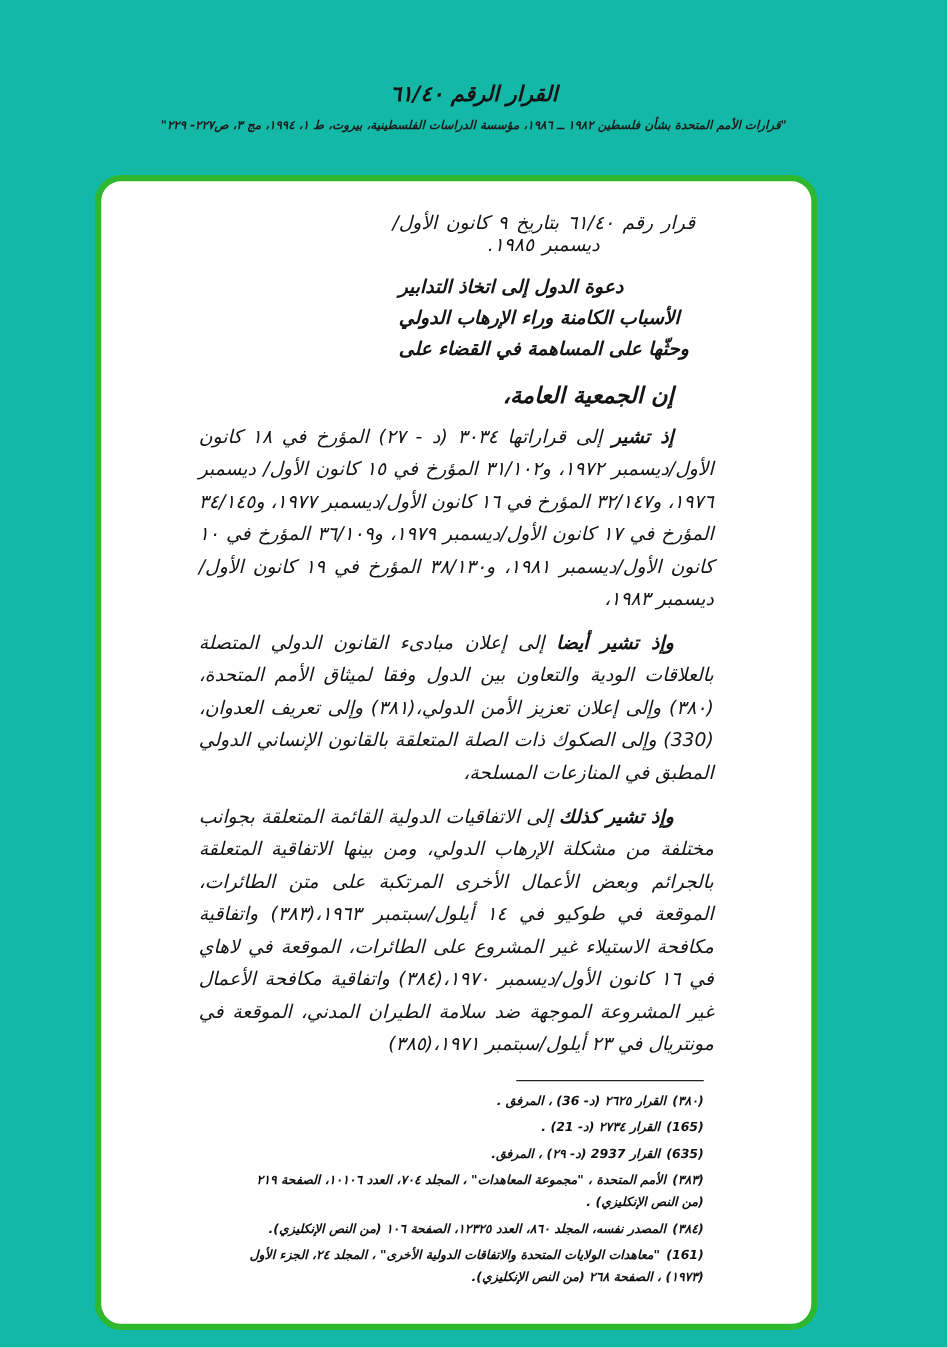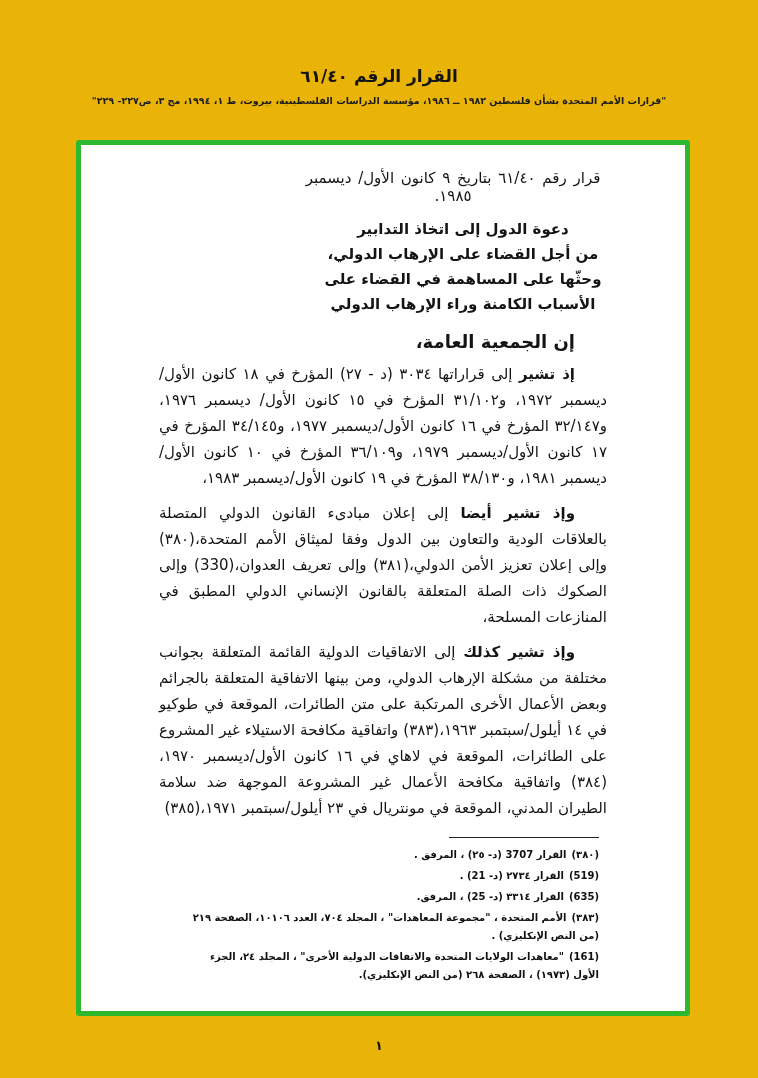--- a/index.html
+++ b/index.html
@@ -25,41 +25,41 @@
     margin-top: 9px;
     font-size: 9.5px;
     font-weight: 600;
     direction: rtl;
     color: #1c1c1c;
     letter-spacing: 0;
   }
   
   .green-box {
     box-sizing: border-box;
-    margin: 34px 68px 0 76px;
+    margin: 34px 104px 0 76px;
     min-height: 822px;
     border: 5px solid #2eb82e;
-    border-radius: 3px;
+    border-radius: 21px;
     background: #ffffff;
   }
   .box-inner {
     direction: rtl;
     padding: 24px 78px 10px 78px;
   }
   .res-title {
     margin: 0;
     text-align: center;
     padding-left: 140px; 
     font-size: 15px;
     font-weight: 500;
     word-spacing: 2px;
   }
   .headings {
     margin-top: 12px;
-    text-align: center;
+    text-align: left;
     padding-left: 160px; 
     font-weight: 700;
     font-size: 15px;
     line-height: 25px;
   }
   .salutation {
     margin: 14px 0 0 0;
     font-weight: 700;
     font-size: 18px;
     text-indent: 32px;
@@ -98,53 +98,53 @@
     margin-top: 22px;
     text-align: center;
     font-size: 13px;
     font-weight: 600;
     direction: rtl;
   }
 </style>
 </head>
 <body>
 
-<div class="page" style="color: rgb(20, 20, 20); background: #eab308;">
+<div class="page" style="color: rgb(20, 20, 20); background: #14b8a6; font-style: italic;">
 
   <div class="header">
     <div class="header-title">القرار الرقم ٦١/٤٠</div>
     <div class="citation">"قرارات الأمم المتحدة بشأن فلسطين ١٩٨٢ ــ ١٩٨٦، مؤسسة الدراسات الفلسطينية، بيروت، ط ١، ١٩٩٤، مج ٣، ص٢٢٧- ٢٢٩"</div>
   </div>
 
   <div class="green-box" style="border-color: rgb(46, 184, 46);">
     <div class="box-inner">
 
       <p class="res-title">قرار رقم ٦١/٤٠ بتاريخ ٩ كانون الأول/ ديسمبر ١٩٨٥.</p>
 
       <div class="headings">
         <div>دعوة الدول إلى اتخاذ التدابير</div>
-        <div>من أجل القضاء على الإرهاب الدولي،</div>
+        <div>الأسباب الكامنة وراء الإرهاب الدولي</div>
         <div>وحثّها على المساهمة في القضاء على</div>
-        <div>الأسباب الكامنة وراء الإرهاب الدولي</div>
       </div>
 
       <p class="salutation">إن الجمعية العامة،</p>
 
       <p class="para"><span class="lead">إذ تشير</span><span> إلى قراراتها ٣٠٣٤ (د - ٢٧) المؤرخ في ١٨ كانون الأول/ديسمبر ١٩٧٢، و٣١/١٠٢ المؤرخ في ١٥ كانون الأول/ ديسمبر ١٩٧٦، و٣٢/١٤٧ المؤرخ في ١٦ كانون الأول/ديسمبر ١٩٧٧، و٣٤/١٤٥ المؤرخ في ١٧ كانون الأول/ديسمبر ١٩٧٩، و٣٦/١٠٩ المؤرخ في ١٠ كانون الأول/ديسمبر ١٩٨١، و٣٨/١٣٠ المؤرخ في ١٩ كانون الأول/ديسمبر ١٩٨٣،</span></p>
 
       <p class="para"><span class="lead">وإذ تشير أيضا</span><span> إلى إعلان مبادىء القانون الدولي المتصلة بالعلاقات الودية والتعاون بين الدول وفقا لميثاق الأمم المتحدة،(٣٨٠) وإلى إعلان تعزيز الأمن الدولي،(٣٨١) وإلى تعريف العدوان،(330) وإلى الصكوك ذات الصلة المتعلقة بالقانون الإنساني الدولي المطبق في المنازعات المسلحة،</span></p>
 
       <p class="para"><span class="lead">وإذ تشير كذلك</span><span> إلى الاتفاقيات الدولية القائمة المتعلقة بجوانب مختلفة من مشكلة الإرهاب الدولي، ومن بينها الاتفاقية المتعلقة بالجرائم وبعض الأعمال الأخرى المرتكبة على متن الطائرات، الموقعة في طوكيو في ١٤ أيلول/سبتمبر ١٩٦٣،(٣٨٣) واتفاقية مكافحة الاستيلاء غير المشروع على الطائرات، الموقعة في لاهاي في ١٦ كانون الأول/ديسمبر ١٩٧٠،(٣٨٤) واتفاقية مكافحة الأعمال غير المشروعة الموجهة ضد سلامة الطيران المدني، الموقعة في مونتريال في ٢٣ أيلول/سبتمبر ١٩٧١،(٣٨٥)</span></p>
 
       <div class="footnotes">
         <hr class="fn-rule">
-        <p class="fn"><span class="fn-marker">(٣٨٠)</span><span>القرار 3707 (د- ٢٥) ، المرفق .</span></p>
-        <p class="fn"><span class="fn-marker">(519)</span><span>القرار ٢٧٣٤ (د- 21) .</span></p>
-        <p class="fn"><span class="fn-marker">(635)</span><span>القرار ٣٣١٤ (د- 25) ، المرفق.</span></p>
+        <p class="fn"><span class="fn-marker">(٣٨٠)</span><span>القرار ٢٦٢٥ (د- 36) ، المرفق .</span></p>
+        <p class="fn"><span class="fn-marker">(165)</span><span>القرار ٢٧٣٤ (د- 21) .</span></p>
+        <p class="fn"><span class="fn-marker">(635)</span><span>القرار 2937 (د- ٢٩) ، المرفق.</span></p>
         <p class="fn"><span class="fn-marker">(٣٨٣)</span><span>الأمم المتحدة ، "مجموعة المعاهدات" ، المجلد ٧٠٤، العدد ١٠١٠٦، الصفحة ٢١٩ (من النص الإنكليزي) .</span></p>
+        <p class="fn"><span class="fn-marker">(٣٨٤)</span><span>المصدر نفسه، المجلد ٨٦٠، العدد ١٢٣٢٥، الصفحة ١٠٦ (من النص الإنكليزي).</span></p>
         <p class="fn"><span class="fn-marker">(161)</span><span>"معاهدات الولايات المتحدة والاتفاقات الدولية الأخرى" ، المجلد ٢٤، الجزء الأول (١٩٧٣) ، الصفحة ٢٦٨ (من النص الإنكليزي).</span></p>
       </div>
 
     </div>
   </div>
 
   <div class="page-number">١</div>
 
 </div>
 

